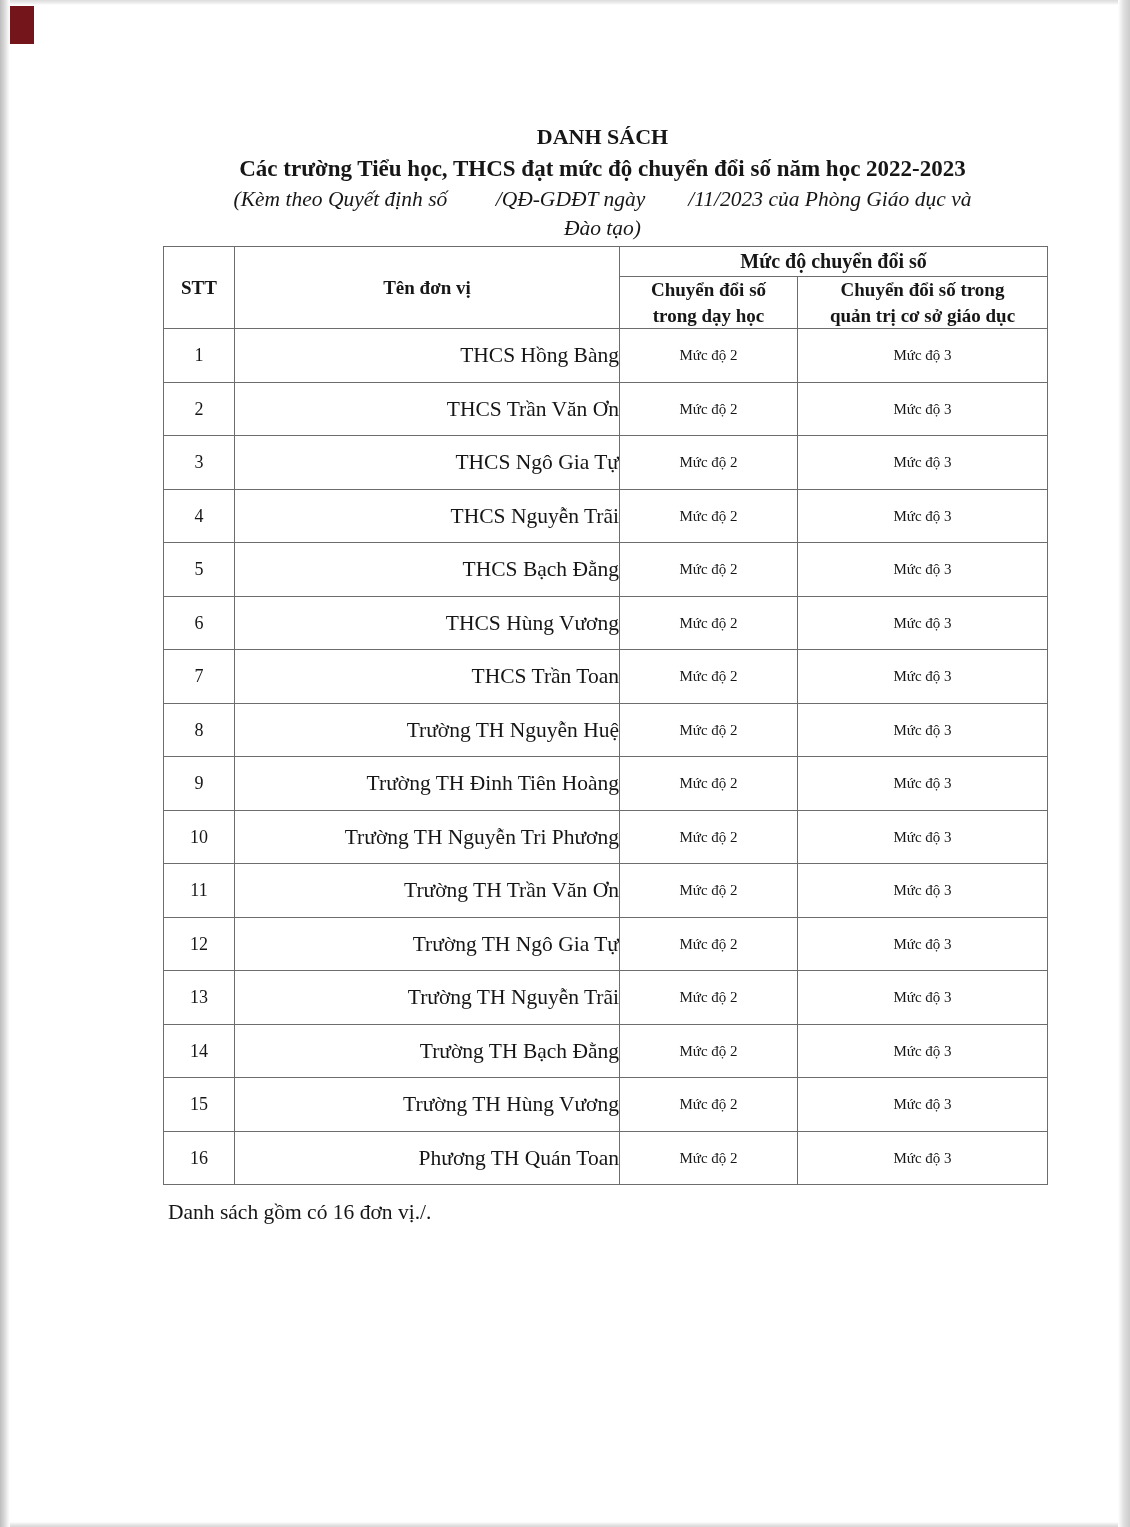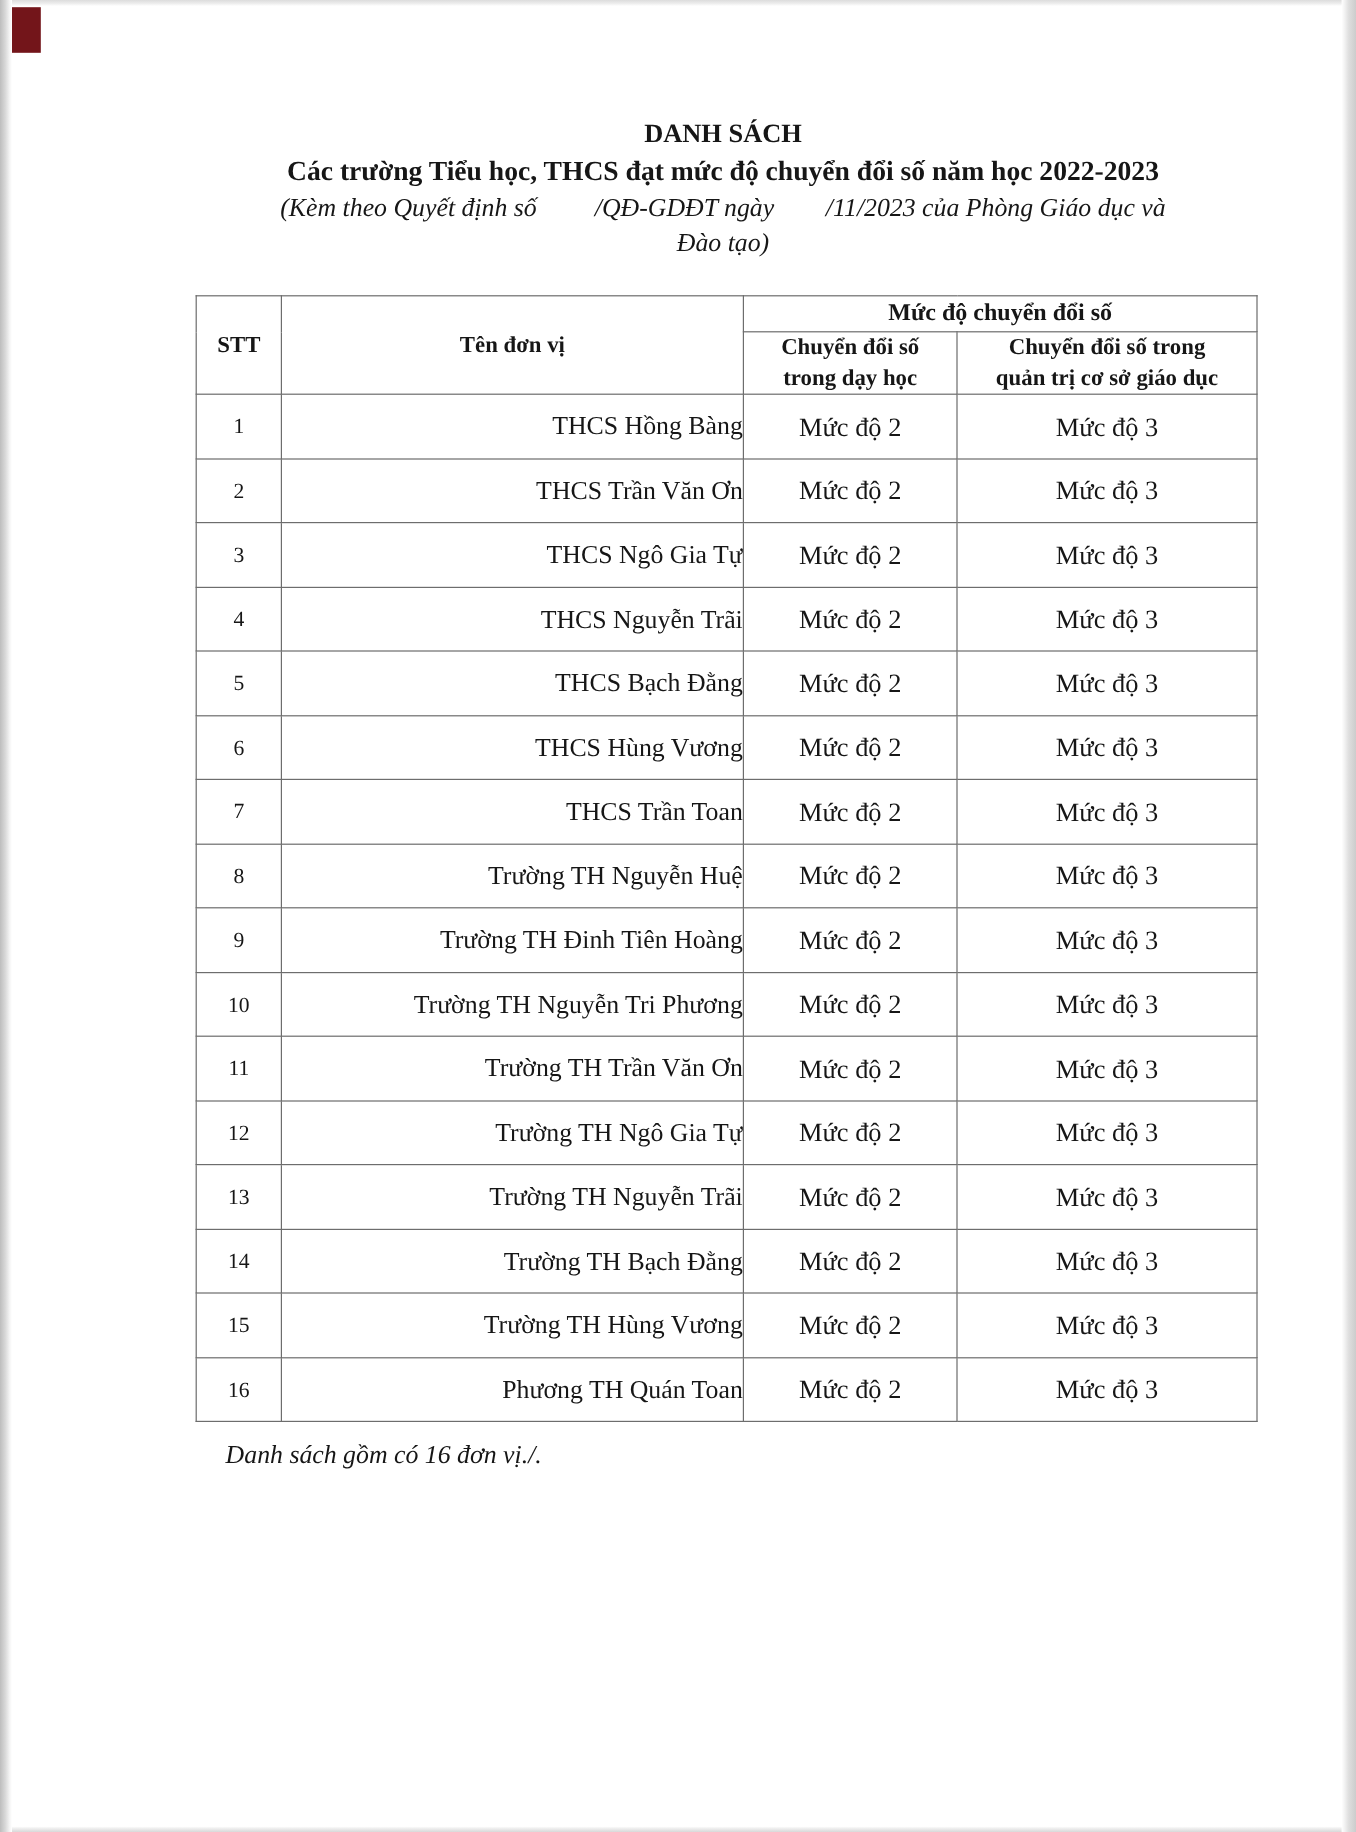--- a/index.html
+++ b/index.html
@@ -47,20 +47,21 @@
     left: 150px;
     top: 100px;
     width: 905px;
     text-align: center;
     line-height: 1.0;
   }
   .title-main {
     font-weight: bold;
     font-size: 22px;
     margin-bottom: 9px;
+    margin-top: 26px;
   }
   .title-sub {
     font-weight: bold;
     font-size: 23px;
     margin-bottom: 9px;
   }
   .title-attr {
     font-style: italic;
     font-size: 21.5px;
     white-space: pre-wrap;
@@ -106,30 +107,28 @@
     text-align: center;
     font-size: 18px;
   }
   td.c-name {
     text-align: right;
     font-size: 21.5px;
     padding-left: 13px;
   }
   td.c-level {
     text-align: center;
-    font-size: 22px;
+    font-size: 15px;
   }
 
   .footer-note {
     position: absolute;
     left: 168px;
     top: 1200px;
-    font-style: italic;
     font-size: 21.5px;
-    margin-left: 20px;
   }
 </style>
 </head>
 <body>
 
 <div class="edge-top"></div>
 <div class="edge-bottom"></div>
 <div class="edge-left"></div>
 <div class="edge-right"></div>
 

